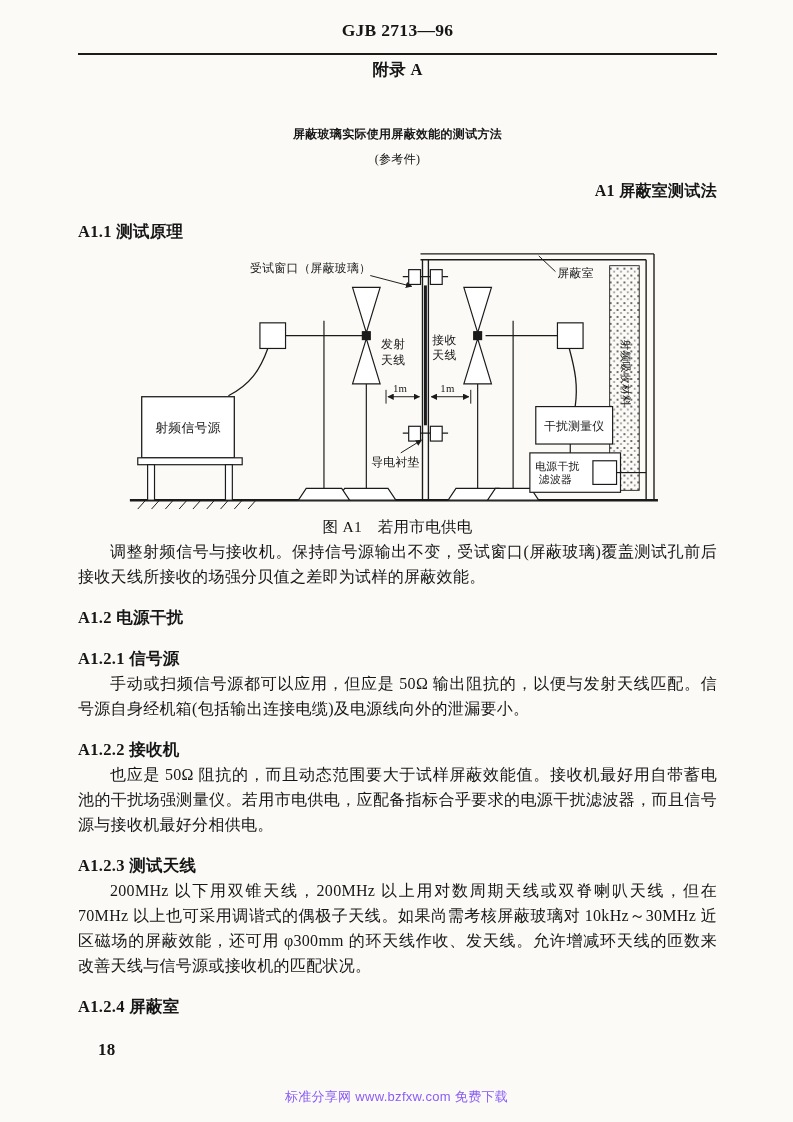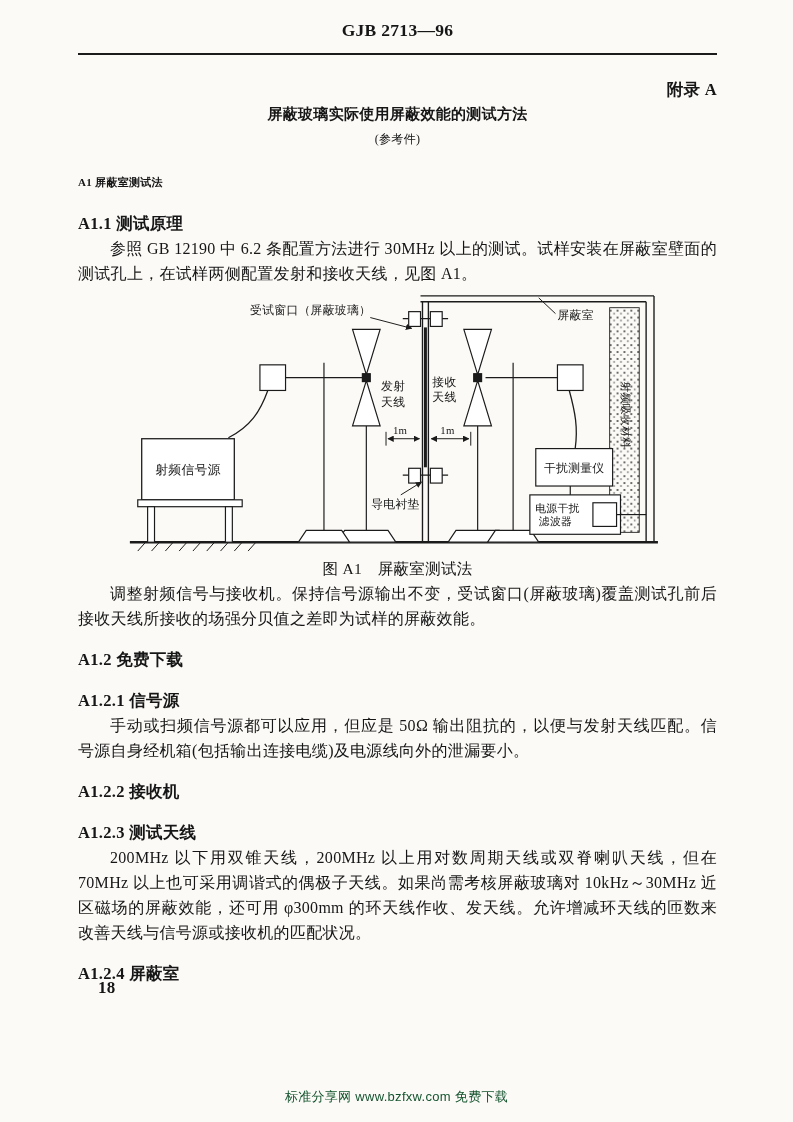--- a/index.html
+++ b/index.html
@@ -6,51 +6,50 @@
   html, body { background:#fbfaf7; }
   body {
     width:793px; height:1122px; position:relative; overflow:hidden;
     font-family:"Liberation Serif","DejaVu Serif",serif;
     color:#161616; letter-spacing:0.3px;
   }
   .content { padding:18px 76px 0 78px; }
   .doc-header { text-align:center; font-weight:bold; font-size:17.5px; line-height:25px; }
   .rule { border-top:2.6px solid #1b1b1b; margin-top:10px; }
   .center { text-align:center; }
-  .appendix { margin-top:22px; font-weight:bold; font-size:16.5px; line-height:25px;text-align:right; }
-  .doc-title { font-weight:bold; font-size:15px; line-height:25px; }
+  .appendix { margin-top:2px; font-weight:bold; font-size:16.5px; line-height:25px; }
+  .doc-title { font-weight:bold; font-size:12px; line-height:25px;margin-top:40px; }
   .doc-subtitle { font-size:12px; line-height:25px; }
-  h3.sec { font-size:11px; font-weight:bold; line-height:25px; margin-top:18px; }
+  h3.sec { font-size:16px; font-weight:bold; line-height:25px; margin-top:6px;text-align:right; }
   h4.sec { font-size:16.5px; font-weight:bold; line-height:25px; margin-top:16px; }
   p.body { font-size:16px; line-height:25px; text-align:justify; text-indent:2em; }
   figure { margin:2px 0 0 0; }
   figure svg { display:block; margin-left:34px; }
   figcaption { text-align:center; font-size:15.5px; line-height:25px; margin-top:2px; }
-  .page-number { position:absolute; left:98px; top:978px; font-size:17px; font-weight:bold;text-align:center; }
+  .page-number { position:absolute; left:98px; top:1040px; font-size:17px; font-weight:bold;text-align:center; }
   .watermark {
     position:absolute; left:0; top:1088px; width:100%; text-align:center;
-    color:#14532d; font-size:13px; font-family:"Liberation Sans","DejaVu Sans",sans-serif;
+    color:#8b5cf6; font-size:13px; font-family:"Liberation Sans","DejaVu Sans",sans-serif;
   }
   svg text { font-family:"Liberation Serif","DejaVu Serif",serif; fill:#161616; }
 </style>
 </head>
 <body>
 
 <div class="content">
 
   <div class="doc-header">GJB 2713—96</div>
   <div class="rule"></div>
 
   <div class="appendix center">附录 A</div>
   <div class="doc-title center">屏蔽玻璃实际使用屏蔽效能的测试方法</div>
   <div class="doc-subtitle center">(参考件)</div>
 
   <h3 class="sec">A1  屏蔽室测试法</h3>
   <h4 class="sec">A1.1  测试原理</h4>
-  <p class="body">参照 GB 12190 中 6.2 条配置方法进行 30MHz 以上的测试。试样安装在屏蔽室壁面的测试孔上，在试样两侧配置发射和接收天线，见图 A1。</p>
 
   <figure>
     <svg viewBox="0 0 560 270" width="552" height="266" xmlns="http://www.w3.org/2000/svg">
       <defs>
         <marker id="arrow" viewBox="0 0 10 10" refX="9" refY="5" markerWidth="6.5" markerHeight="6.5" orient="auto-start-reverse">
           <path d="M0,0 L10,5 L0,10 z" fill="#1b1b1b"></path>
         </marker>
         <pattern id="speckle" width="7" height="7" patternUnits="userSpaceOnUse">
           <circle cx="2" cy="2" r="1" fill="#3a3a3a"></circle>
           <circle cx="5.5" cy="5" r="0.8" fill="#3a3a3a"></circle>
@@ -173,30 +172,31 @@
         <text x="285" y="148" font-size="11">1m</text>
         <text x="333" y="148" font-size="11">1m</text>
         <text x="77" y="189" font-size="13" text-anchor="middle">射频信号源</text>
         <text x="263" y="223">导电衬垫</text>
         <text x="469" y="187" text-anchor="middle">干扰测量仪</text>
         <text x="452" y="227" font-size="11" text-anchor="middle">电源干扰</text>
         <text x="450" y="241" font-size="11" text-anchor="middle">滤波器</text>
         <text x="517" y="95" font-size="11" transform="rotate(90 517 95)">射频吸收材料</text>
       </g>
     </svg>
-    <figcaption>图 A1　屏蔽室测试法</figcaption>
+    <figcaption>图 A1　若用市电供电</figcaption>
   </figure>
 
   <p class="body">调整射频信号与接收机。保持信号源输出不变，受试窗口(屏蔽玻璃)覆盖测试孔前后接收天线所接收的场强分贝值之差即为试样的屏蔽效能。</p>
 
-  <h4 class="sec">A1.2  免费下载</h4>
+  <h4 class="sec">A1.2  电源干扰</h4>
   <h4 class="sec">A1.2.1  信号源</h4>
   <p class="body">手动或扫频信号源都可以应用，但应是 50Ω 输出阻抗的，以便与发射天线匹配。信号源自身经机箱(包括输出连接电缆)及电源线向外的泄漏要小。</p>
 
   <h4 class="sec">A1.2.2  接收机</h4>
+  <p class="body">也应是 50Ω 阻抗的，而且动态范围要大于试样屏蔽效能值。接收机最好用自带蓄电池的干扰场强测量仪。若用市电供电，应配备指标合乎要求的电源干扰滤波器，而且信号源与接收机最好分相供电。</p>
 
   <h4 class="sec">A1.2.3  测试天线</h4>
   <p class="body">200MHz 以下用双锥天线，200MHz 以上用对数周期天线或双脊喇叭天线，但在 70MHz 以上也可采用调谐式的偶极子天线。如果尚需考核屏蔽玻璃对 10kHz～30MHz 近区磁场的屏蔽效能，还可用 φ300mm 的环天线作收、发天线。允许增减环天线的匝数来改善天线与信号源或接收机的匹配状况。</p>
 
   <h4 class="sec">A1.2.4  屏蔽室</h4>
 
 </div>
 
 <div class="page-number">18</div>
 <div class="watermark">标准分享网 www.bzfxw.com 免费下载</div>

